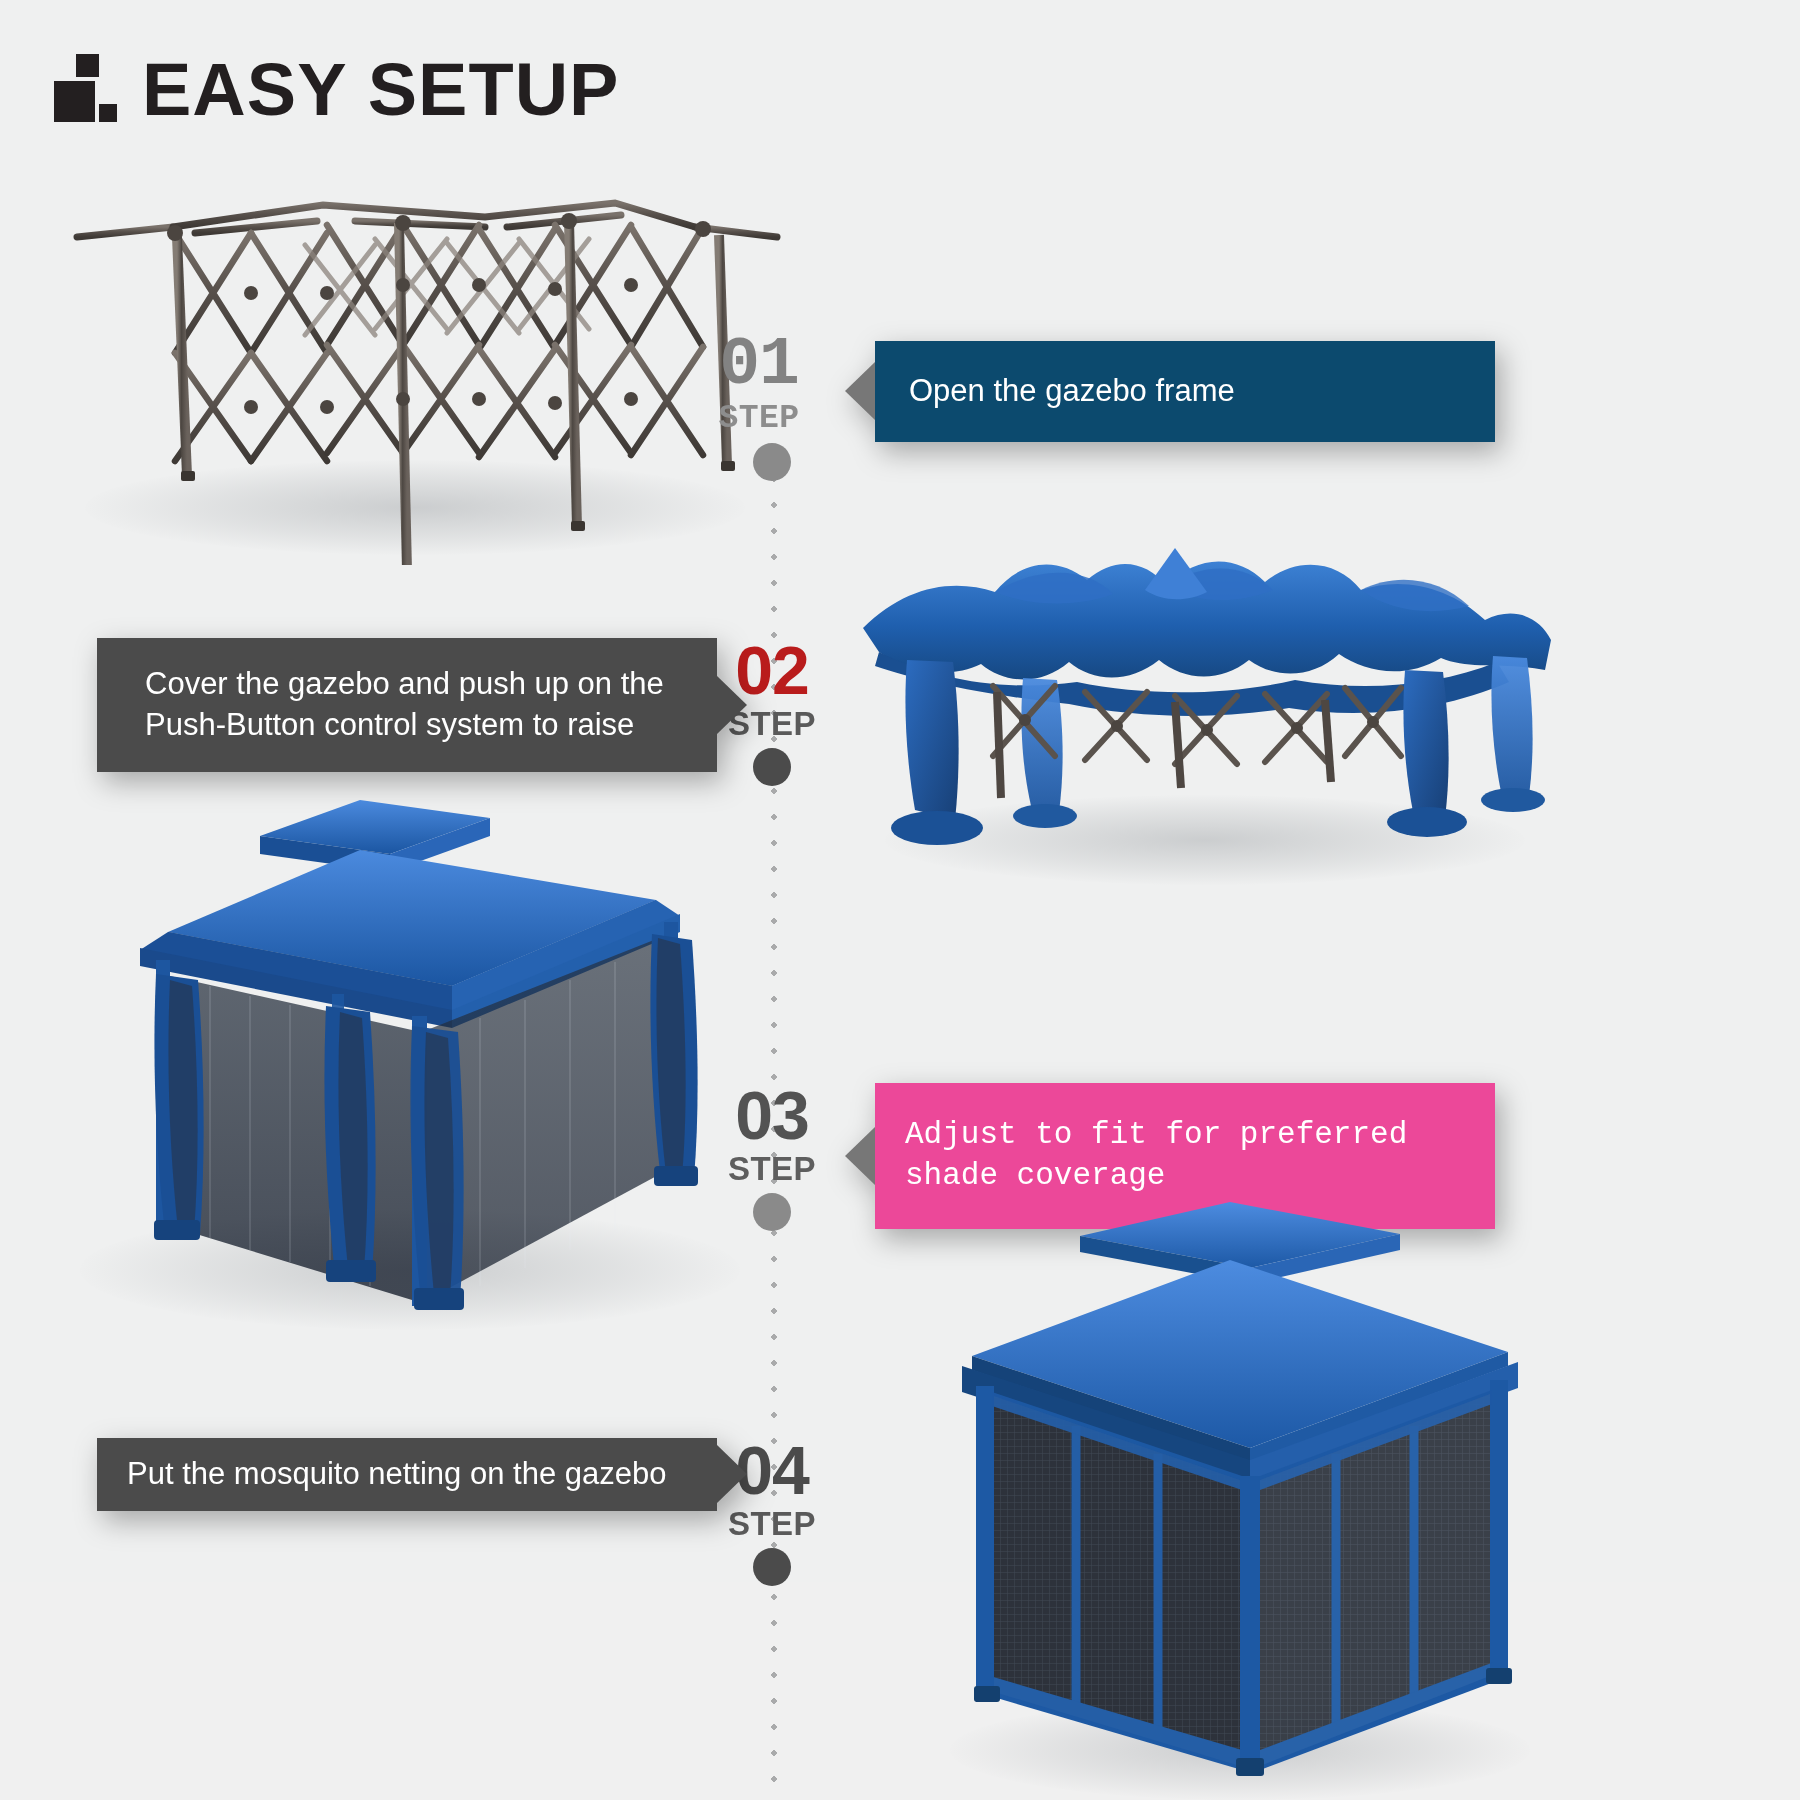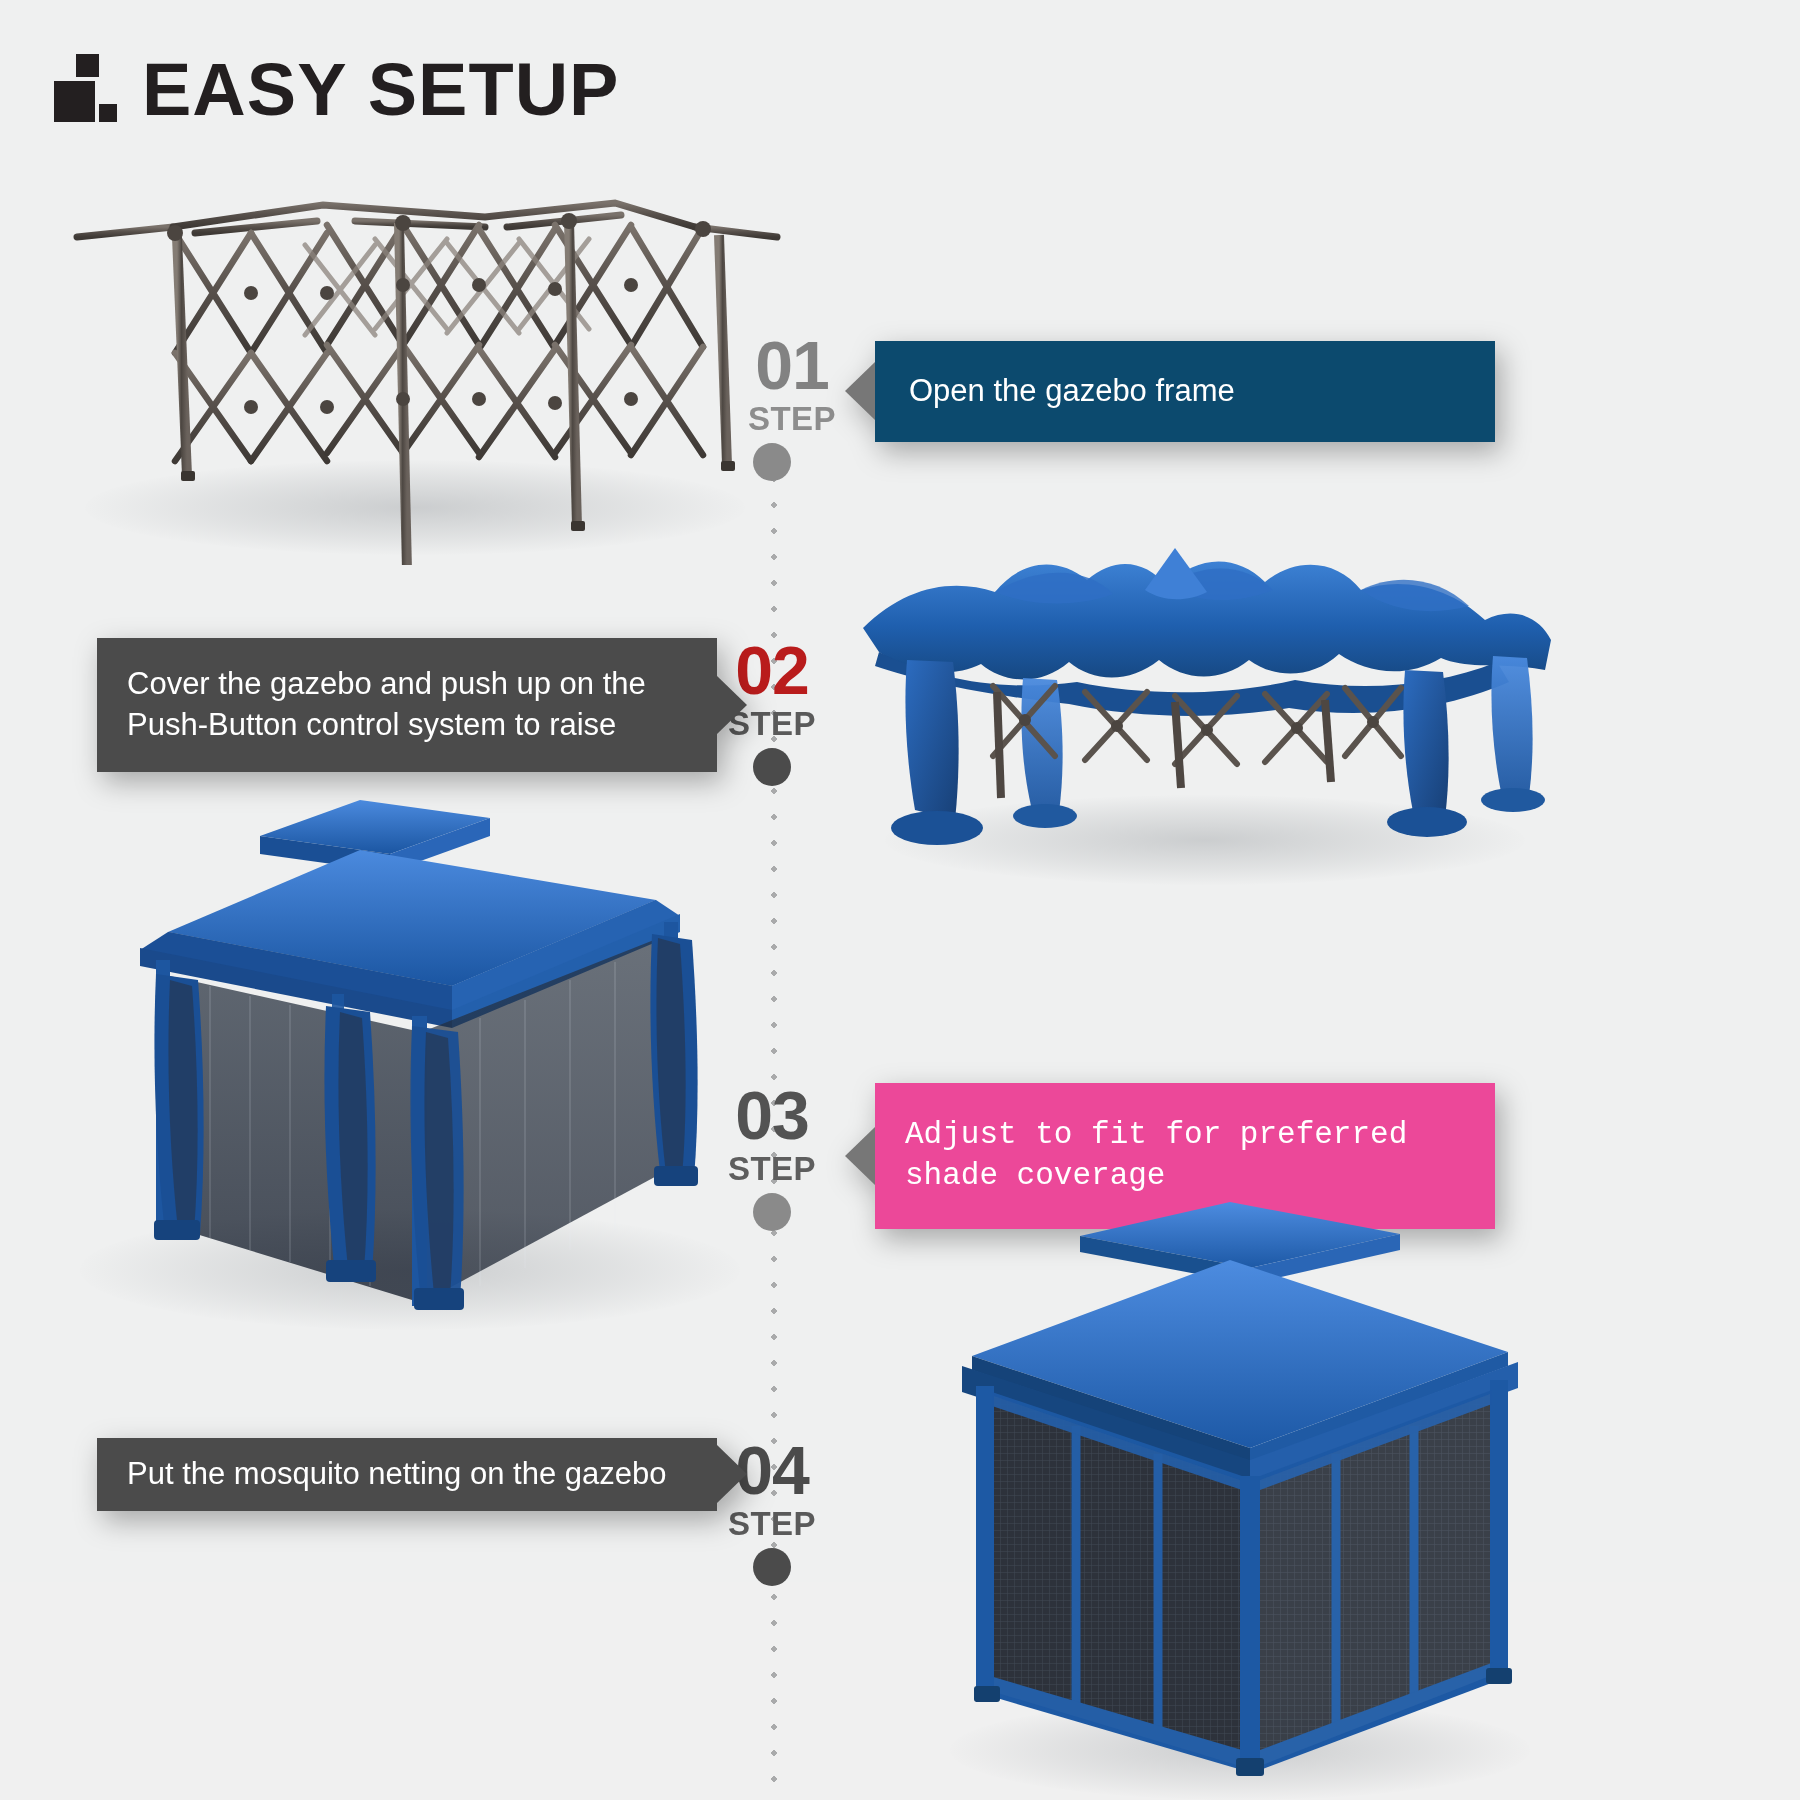--- a/index.html
+++ b/index.html
@@ -157,21 +157,21 @@
       <g fill="#3a3531">
         <rect x="126" y="296" width="14" height="10" rx="2"></rect>
         <rect x="346" y="390" width="14" height="10" rx="2"></rect>
         <rect x="516" y="346" width="14" height="10" rx="2"></rect>
         <rect x="666" y="286" width="14" height="10" rx="2"></rect>
       </g>
     </svg>
   </div>
 
   <div class="step" style="left:0;top:0;">
-    <div class="step-label" style="left:732px;top:333px;">
+    <div class="step-label" style="left:699px;top:333px;font-family:Liberation Mono, monospace;">
       <div class="step-num" style="color:#828282;">01</div>
       <div class="step-word" style="color:#8d8d8d;">STEP</div>
     </div>
     <div class="step-dot" style="left:753px;top:443px;background:#8a8a8a;"></div>
     <div class="banner" style="left:875px;top:341px;">
       <div class="body" style="background:#0c4a6e;width:620px;padding:30px 34px;">
         <span class="notch notch-left" style="border-right:30px solid #777777;"></span>
         <span>Open the gazebo frame</span>
       </div>
     </div>
@@ -245,21 +245,21 @@
     </svg>
   </div>
 
   <div class="step">
     <div class="step-label" style="left:712px;top:638px;">
       <div class="step-num" style="color:#b91c1c;">02</div>
       <div class="step-word" style="color:#5a5a5a;">STEP</div>
     </div>
     <div class="step-dot" style="left:753px;top:748px;background:#4b4b4b;"></div>
     <div class="banner" style="left:97px;top:638px;">
-      <div class="body" style="background:#4b4b4b;width:620px;padding:26px 30px;">
+      <div class="body" style="background:#4b4b4b;width:620px;padding:26px 48px;">
         <span class="notch notch-right" style="border-left:30px solid #4b4b4b;"></span>
         <span>Cover the gazebo and push up on the Push-Button control system to raise</span>
       </div>
     </div>
   </div>
 
   <div class="photo" style="left:60px;top:780px;width:700px;height:560px;">
     <div class="ground-shadow" style="left:20px;top:430px;width:660px;height:120px;"></div>
     <svg viewBox="0 0 700 560" width="700" height="560" style="position:absolute;left:0;top:0;">
       <defs>

